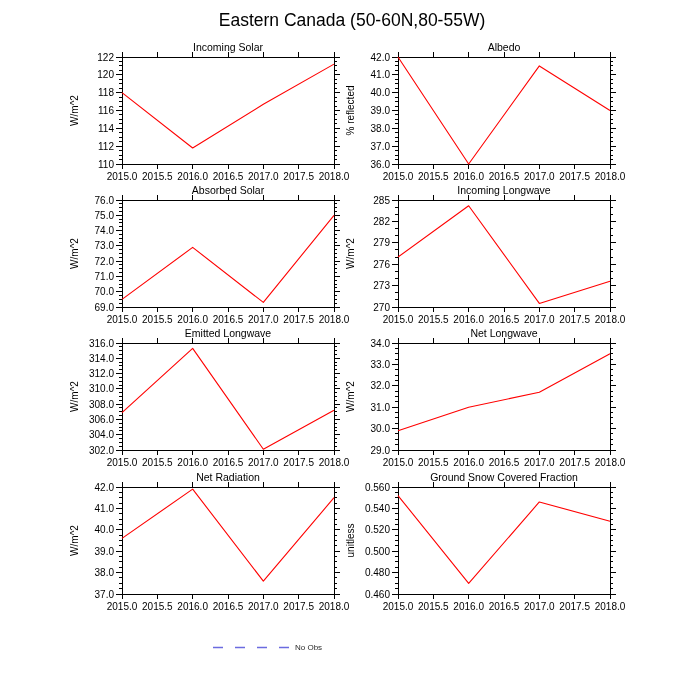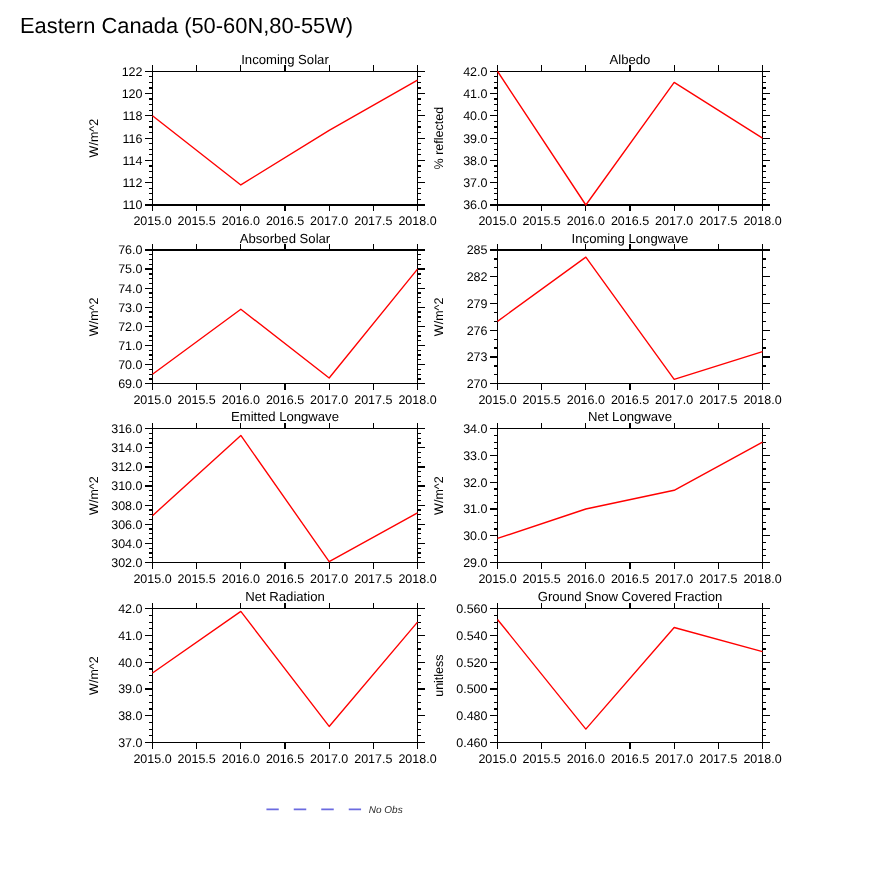--- a/index.html
+++ b/index.html
@@ -1,26 +1,26 @@
 <!DOCTYPE html>
 <html><head>
 <meta charset="utf-8">
 <style>
   html,body{margin:0;padding:0;background:#fff;}
   .figure{
     position:relative;width:700px;height:700px;background:#ffffff;
     font-family:"Liberation Sans", sans-serif;color:#000;overflow:hidden;
   }
   .main-title{
-    position:absolute;left:16px;right:0;top:10px;text-align:left;
+    position:absolute;left:4px;right:0;top:10px;text-align:center;
     font-size:17.5px;color:#000;
   }
   #charts-svg{position:absolute;left:0;top:0;}
   .legend-row{
-    position:absolute;display:flex;align-items:center;gap:6px;font-style:italic;
+    position:absolute;display:flex;align-items:center;gap:6px;
   }
   .legend-row.noobs{left:213px;top:643px;}
   .legend-row.model{left:213px;top:676px;}
   .legend-label{font-size:8px;color:#2b2b2b;white-space:nowrap;}
 </style>
 </head>
 <body>
 
 <div class="figure">
 

